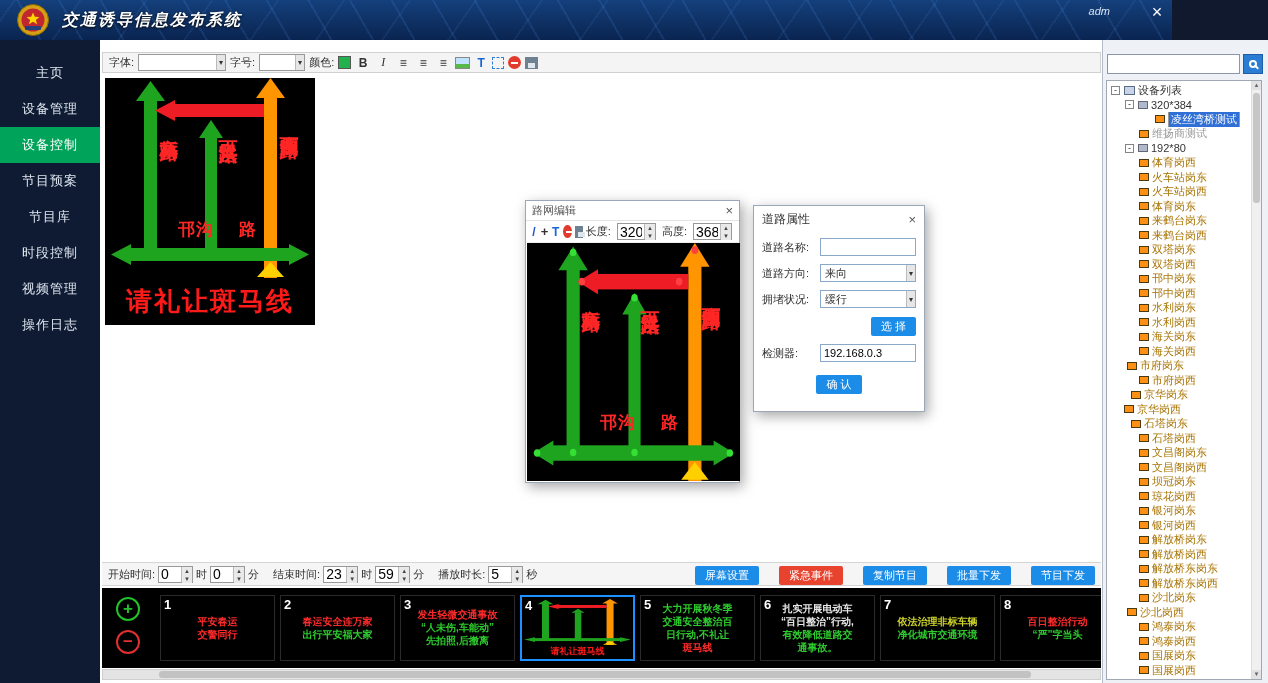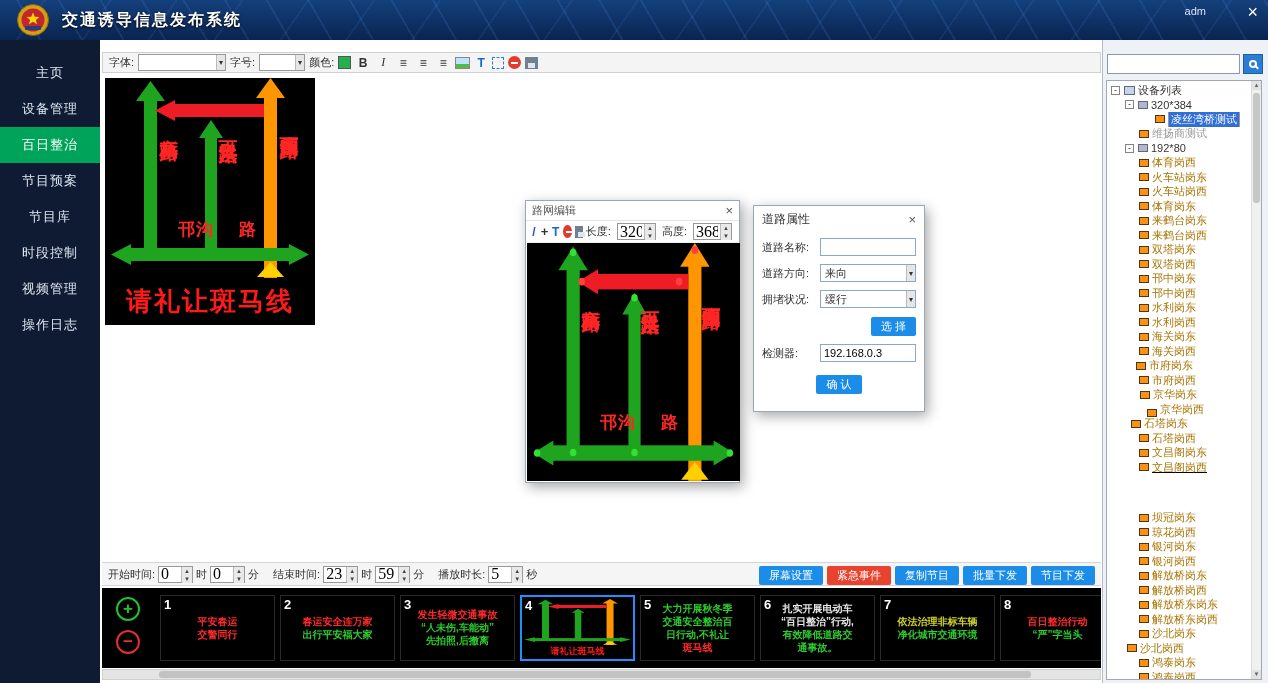--- a/index.html
+++ b/index.html
@@ -1,22 +1,22 @@
 <!DOCTYPE html>
 <html><head>
 <meta charset="utf-8">
 <style>
   * { box-sizing: border-box; margin: 0; padding: 0; }
   html,body { width:1268px; height:683px; overflow:hidden; background:#0a1e3c; }
   body { font-family:"Liberation Sans","DejaVu Sans",sans-serif; }
   .app { position:relative; width:1268px; height:683px; overflow:hidden; background:#10192e; }
 
   
-  .header { position:absolute; left:0; top:0; width:1268px; height:40px;
-    background:linear-gradient(180deg,#14407c,#0a2450); overflow:hidden; }
+  .header { position:absolute; left:0; top:0; width:1172px; height:40px;
+    background:linear-gradient(180deg,#14407c,#0a2450); overflow:hidden;font-style:italic; }
   .header::after { content:""; position:absolute; inset:0; pointer-events:none;
     background:
       repeating-linear-gradient(60deg, transparent 0 34px, rgba(90,160,255,.13) 34px 36px),
       repeating-linear-gradient(-55deg, transparent 0 52px, rgba(90,160,255,.09) 52px 54px); }
   .badge { position:absolute; left:16px; top:3px; z-index:2; }
   .app-title { position:absolute; left:62px; top:0; line-height:40px; color:#fff;
     font-size:16px; font-weight:bold; letter-spacing:2px; z-index:2; text-shadow:0 1px 3px #000; }
   .user-name { position:absolute; right:62px; top:5px; color:#d8e2f2; font-size:11px; z-index:2; cursor:pointer; }
   .win-close { position:absolute; right:10px; top:2px; color:#fff; font-size:18px; z-index:2; cursor:pointer; }
 
@@ -74,22 +74,22 @@
     padding:0 6px; font-size:11px; color:#555; border-bottom:1px solid #e4e4e4; }
   .dlg-x { cursor:pointer; color:#555; font-size:13px; }
   .dlg-roadnet { left:425px; top:160px; width:215px; height:283px; z-index:5; }
   .dlg-tools { height:22px; display:flex; align-items:center; gap:3px; padding:0 4px;
     font-size:10px; color:#333; border-bottom:1px solid #eee; }
   .dlgcanvas { position:relative; width:213px; height:238px; margin-left:1px; overflow:hidden; }
   .dlgcanvas .roads { width:213px; height:238px; }
   .dlgcanvas .hlbl { top:168px; }
   .spinbox { display:inline-flex; height:17px; border:1px solid #999; background:#fff;
     margin:0 3px; vertical-align:middle; align-items:stretch; }
-  .spinbox input { width:22px; border:0; font-size:16px; padding:0 2px; outline:none;
-    font-family:Liberation Serif, serif; }
+  .spinbox input { width:22px; border:0; font-size:14px; padding:0 2px; outline:none;
+    font-family:Liberation Sans, sans-serif; }
   .spinbox.wide input { width:26px; }
   .spin { display:flex; flex-direction:column; width:11px; border-left:1px solid #bbb; }
   .spin i { flex:1; font-style:normal; font-size:6px; line-height:8px; text-align:center;
     color:#444; background:#e9e9e9; cursor:pointer; }
 
   .dlg-props { left:653px; top:165px; width:172px; height:207px; z-index:6; }
   .dlg-title2 { display:flex; align-items:center; justify-content:space-between;
     padding:5px 8px 2px 8px; font-size:12px; color:#333; }
   .prow { display:flex; align-items:center; margin:8px 8px 0 8px; font-size:11px; color:#333; }
   .plabel { width:58px; flex-shrink:0; }
@@ -101,21 +101,21 @@
   .prow.center { justify-content:center; margin-top:13px; }
   .abtn { background:#1b8ce8; color:#fff; font-size:11px; padding:2px 10px; border-radius:2px;
     cursor:pointer; white-space:nowrap; }
   .abtn.red { background:#e8432f; }
 
   
   .timebar { position:absolute; left:2px; top:522px; width:999px; height:24px;
     background:#f5f5f5; border-top:1px solid #d5d5d5; border-bottom:1px solid #d5d5d5;
     display:flex; align-items:center; padding:0 6px; font-size:11px; color:#333; }
   .timebar .gap { margin-left:14px; }
-  .actions { position:absolute; right:6px; top:3px; display:flex; gap:4px;justify-content:space-between; }
+  .actions { position:absolute; right:6px; top:3px; display:flex; gap:20px;justify-content:space-between; }
 
   
   .strip-wrap { position:absolute; left:2px; top:548px; width:999px; height:80px;
     background:#000; overflow:hidden; }
   .circle-btn { position:absolute; left:14px; width:24px; height:24px; border-radius:50%;
     display:flex; align-items:center; justify-content:center; font-size:17px; font-weight:bold; cursor:pointer; }
   .circle-btn.add { top:9px; border:2px solid #21c12a; color:#21c12a; }
   .circle-btn.del { top:42px; border:2px solid #e03030; color:#e03030; }
   .strip { position:absolute; left:58px; top:7px; height:66px; display:flex; gap:5px; }
   .thumb { position:relative; width:115px; height:66px; background:#000; border:1px solid #2a2a2a;
@@ -178,21 +178,21 @@
       <rect x="9" y="23" width="16" height="4" rx="1" fill="#24407c"></rect>
     </svg>
     <div class="app-title">交通诱导信息发布系统</div>
     <div class="user-name">adm</div>
     <div class="win-close">×</div>
   </div>
 
   <div class="sidebar">
       <div class="side-item">主页</div>
       <div class="side-item">设备管理</div>
-      <div class="side-item active">百日整治</div>
+      <div class="side-item active">设备控制</div>
       <div class="side-item">节目预案</div>
       <div class="side-item">节目库</div>
       <div class="side-item">时段控制</div>
       <div class="side-item">视频管理</div>
       <div class="side-item">操作日志</div>
     </div>
 
   <div class="main">
 
     <div class="toolbar">
@@ -543,53 +543,53 @@
           <span class="tree-label leaf">水利岗西</span>
         </div>
         <div class="tree-row" style="padding-left: 32px;">
           <span class="dev-icon"></span>
           <span class="tree-label leaf">海关岗东</span>
         </div>
         <div class="tree-row" style="padding-left: 32px;">
           <span class="dev-icon"></span>
           <span class="tree-label leaf">海关岗西</span>
         </div>
-        <div class="tree-row" style="padding-left: 29px;">
+        <div class="tree-row" style="padding-left: 20px;">
           <span class="dev-icon"></span>
           <span class="tree-label leaf">市府岗东</span>
         </div>
         <div class="tree-row" style="padding-left: 32px;">
           <span class="dev-icon"></span>
           <span class="tree-label leaf">市府岗西</span>
         </div>
-        <div class="tree-row" style="padding-left: 33px;">
+        <div class="tree-row" style="padding-left: 24px;">
           <span class="dev-icon"></span>
           <span class="tree-label leaf">京华岗东</span>
         </div>
-        <div class="tree-row" style="padding-left: 40px; align-items: flex-end;">
+        <div class="tree-row" style="padding-left: 17px;">
           <span class="dev-icon"></span>
           <span class="tree-label leaf">京华岗西</span>
         </div>
         <div class="tree-row" style="padding-left: 24px;">
           <span class="dev-icon"></span>
           <span class="tree-label leaf">石塔岗东</span>
         </div>
         <div class="tree-row" style="padding-left: 32px;">
           <span class="dev-icon"></span>
           <span class="tree-label leaf">石塔岗西</span>
         </div>
         <div class="tree-row" style="padding-left: 32px;">
           <span class="dev-icon"></span>
           <span class="tree-label leaf">文昌阁岗东</span>
         </div>
-        <div class="tree-row" style="padding-left: 32px; text-decoration: underline;">
+        <div class="tree-row" style="padding-left: 32px;">
           <span class="dev-icon"></span>
           <span class="tree-label leaf">文昌阁岗西</span>
         </div>
-        <div class="tree-row" style="padding-left: 32px; margin-top: 36px;">
+        <div class="tree-row" style="padding-left: 32px;">
           <span class="dev-icon"></span>
           <span class="tree-label leaf">坝冠岗东</span>
         </div>
         <div class="tree-row" style="padding-left: 32px;">
           <span class="dev-icon"></span>
           <span class="tree-label leaf">琼花岗西</span>
         </div>
         <div class="tree-row" style="padding-left: 32px;">
           <span class="dev-icon"></span>
           <span class="tree-label leaf">银河岗东</span>

